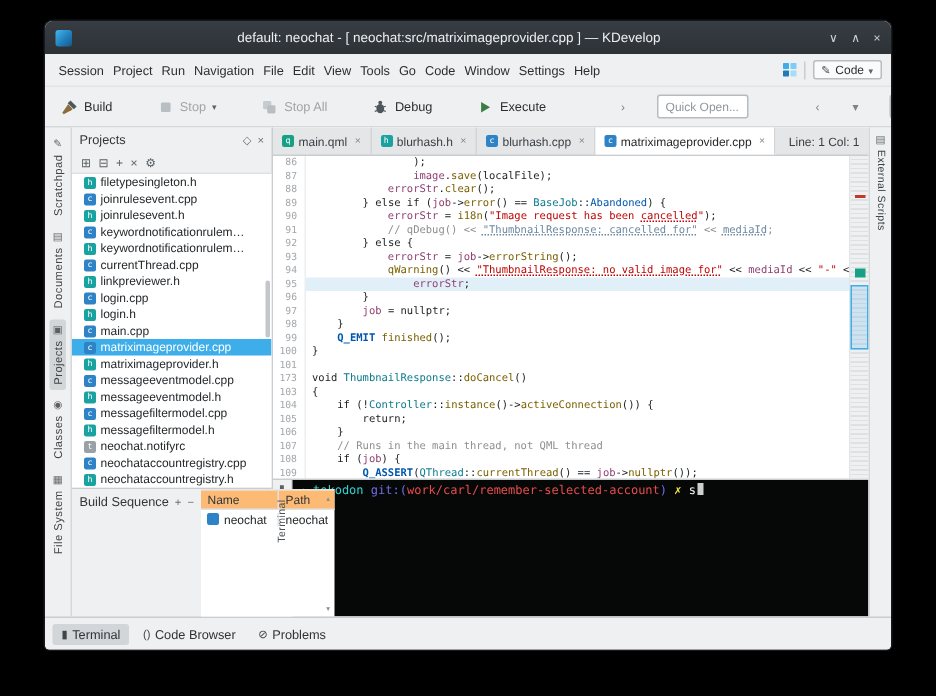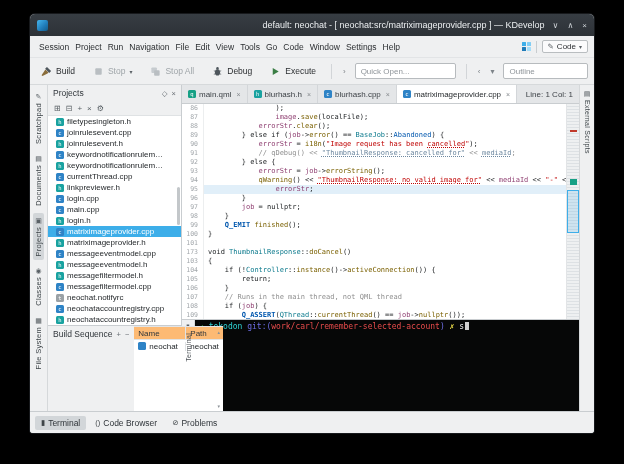--- a/index.html
+++ b/index.html
@@ -6,37 +6,37 @@
   body{width:624px;height:464px;background:#000;overflow:hidden;position:relative;
        font-family:"Liberation Sans",sans-serif;-webkit-font-smoothing:antialiased}
   .window{position:absolute;left:30px;top:14px;width:564px;height:419px;background:#eff0f1;
           border-radius:5px 5px 3px 3px;overflow:hidden;display:flex;flex-direction:column;
           box-shadow:0 0 0 1px #17191c}
   
   .titlebar{height:22px;flex:0 0 auto;background:linear-gradient(#373d43,#2d3237);color:#eceff1;
             display:flex;align-items:center;padding:0 7px;font-size:9px}
   .app-icon{width:11px;height:11px;border-radius:2px;flex:0 0 auto;margin-right:6px;
             background:linear-gradient(135deg,#45b6ef 0%,#1f7bb8 60%,#145a88 100%)}
-  .tb-title{flex:1;text-align:right;white-space:nowrap;overflow:hidden;text-overflow:ellipsis}
+  .tb-title{flex:1;text-align:center;white-space:nowrap;overflow:hidden;text-overflow:ellipsis}
   .win-btns{display:flex;gap:9px;font-size:8px;color:#ced3d7;margin-left:8px;align-items:center}
   
   .menubar{height:22px;flex:0 0 auto;display:flex;align-items:center;padding:0 6px;font-size:8.5px;
            color:#2b2e31;border-bottom:1px solid #e2e4e6}
   .menu-item{padding:2px 3px;border-radius:2px;white-space:nowrap}
   .mb-right{margin-left:auto;display:flex;align-items:center;gap:5px}
   .grid-icon{display:grid;grid-template-columns:4px 4px;grid-gap:1px}
   .grid-icon i{width:4px;height:4px;border-radius:0.5px}
   .grid-icon i:nth-child(1){background:#3daee9}.grid-icon i:nth-child(2){background:#7fcdf4}
   .grid-icon i:nth-child(3){background:#1f7bb8}.grid-icon i:nth-child(4){background:#a5ddf8}
   .mb-sep{width:1px;height:12px;background:#c9cdd0}
   .code-btn{display:flex;align-items:center;gap:3px;border:1px solid #b9bdc0;border-radius:2px;
             padding:1px 5px;background:#fbfbfc;font-size:8px;color:#2b2e31}
   .small-ic{font-size:7.5px;color:#4c5257}
   
-  .toolbar{height:27px;flex:0 0 auto;display:flex;align-items:center;gap:8px;padding:0 6px;
+  .toolbar{height:27px;flex:0 0 auto;display:flex;align-items:center;gap:20px;padding:0 6px;
            border-bottom:1px solid #d6d9db;font-size:8.5px;color:#2b2e31}
   .tbtn{display:flex;align-items:center;gap:4px;padding:3px 5px;border-radius:2px;white-space:nowrap}
   .tbtn.disabled{color:#9fa5a9}
   .tool-sep{width:1px;height:15px;background:#d2d5d8;margin:0 2px}
   .combo{height:16px;background:#fff;border:1px solid #b7bbbe;border-radius:2px;display:flex;
          align-items:center;padding:0 5px;color:#8f959a;font-size:8px;white-space:nowrap}
   .qo{width:108px}.ol{width:90px}
   .mini-glyph{color:#7d8388;font-size:8px;padding:0 1px}
   .caret{font-size:6px;color:#5c6267}
   
@@ -296,50 +296,50 @@
             </div>
             <div class="titem">
               <span class="ficon h">h</span>
               <span class="tname">linkpreviewer.h</span>
             </div>
             <div class="titem">
               <span class="ficon cpp">c</span>
               <span class="tname">login.cpp</span>
             </div>
             <div class="titem">
+              <span class="ficon h">h</span>
+              <span class="tname">login.h</span>
+            </div>
+            <div class="titem">
               <span class="ficon cpp">c</span>
               <span class="tname">main.cpp</span>
             </div>
-            <div class="titem">
-              <span class="ficon h">h</span>
-              <span class="tname">login.h</span>
-            </div>
             <div class="titem sel">
               <span class="ficon cpp">c</span>
               <span class="tname">matriximageprovider.cpp</span>
             </div>
             <div class="titem">
               <span class="ficon h">h</span>
               <span class="tname">matriximageprovider.h</span>
             </div>
             <div class="titem">
               <span class="ficon cpp">c</span>
               <span class="tname">messageeventmodel.cpp</span>
             </div>
             <div class="titem">
               <span class="ficon h">h</span>
               <span class="tname">messageeventmodel.h</span>
             </div>
             <div class="titem">
+              <span class="ficon cpp">c</span>
+              <span class="tname">messagefiltermodel.cpp</span>
+            </div>
+            <div class="titem">
               <span class="ficon h">h</span>
               <span class="tname">messagefiltermodel.h</span>
-            </div>
-            <div class="titem">
-              <span class="ficon cpp">c</span>
-              <span class="tname">messagefiltermodel.cpp</span>
             </div>
             <div class="titem">
               <span class="ficon txt">t</span>
               <span class="tname">neochat.notifyrc</span>
             </div>
             <div class="titem">
               <span class="ficon cpp">c</span>
               <span class="tname">neochataccountregistry.cpp</span>
             </div>
             <div class="titem">

